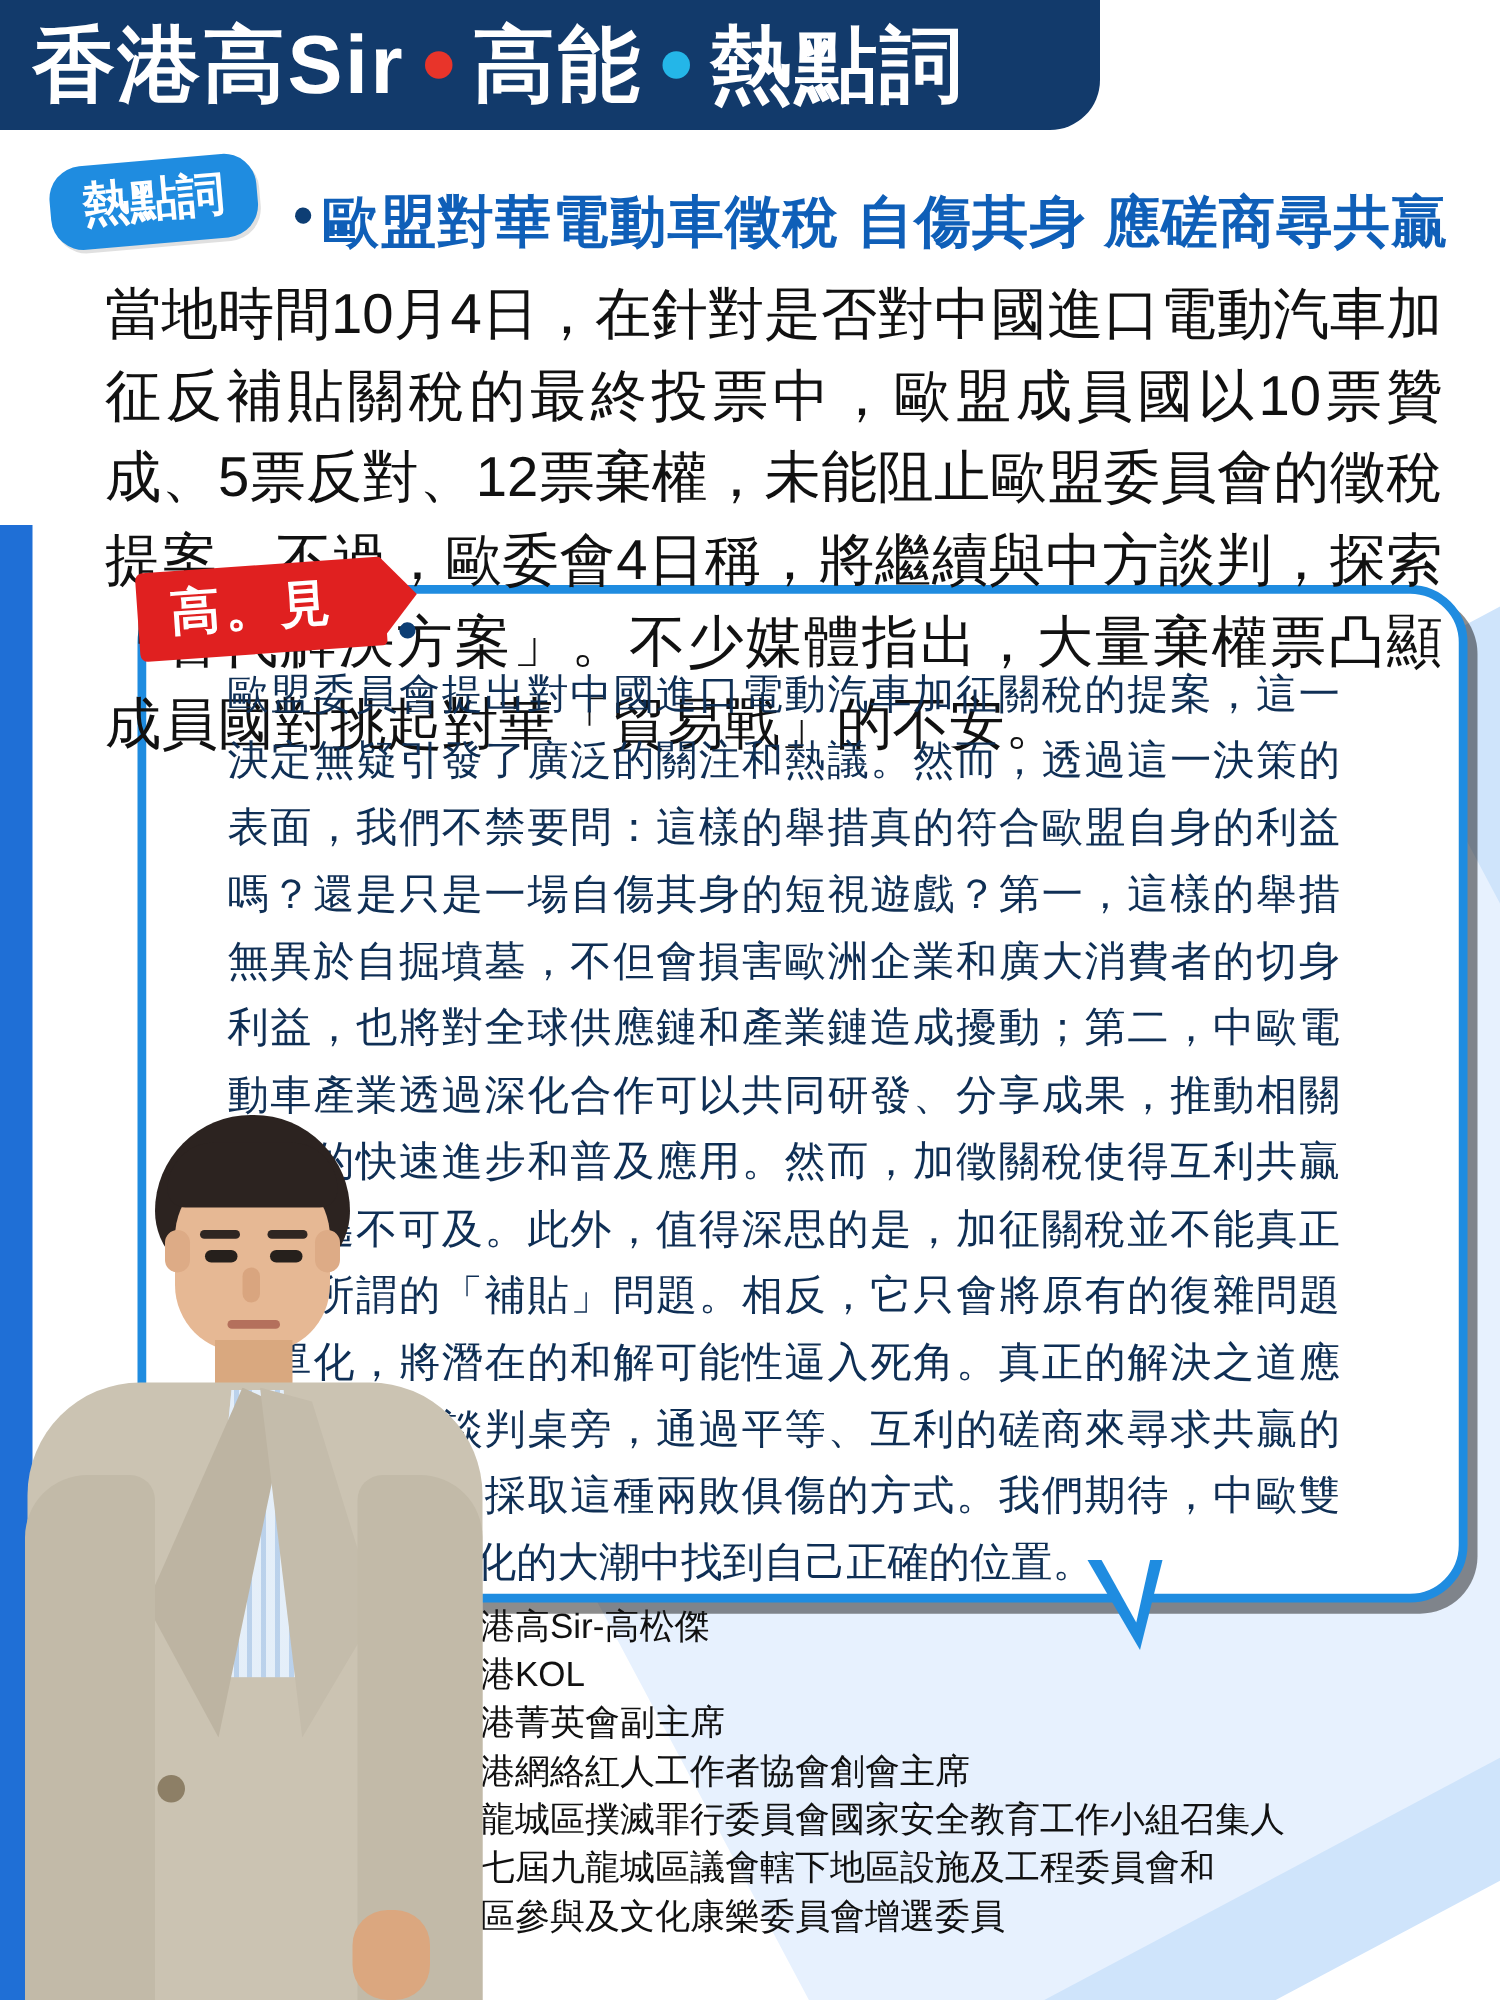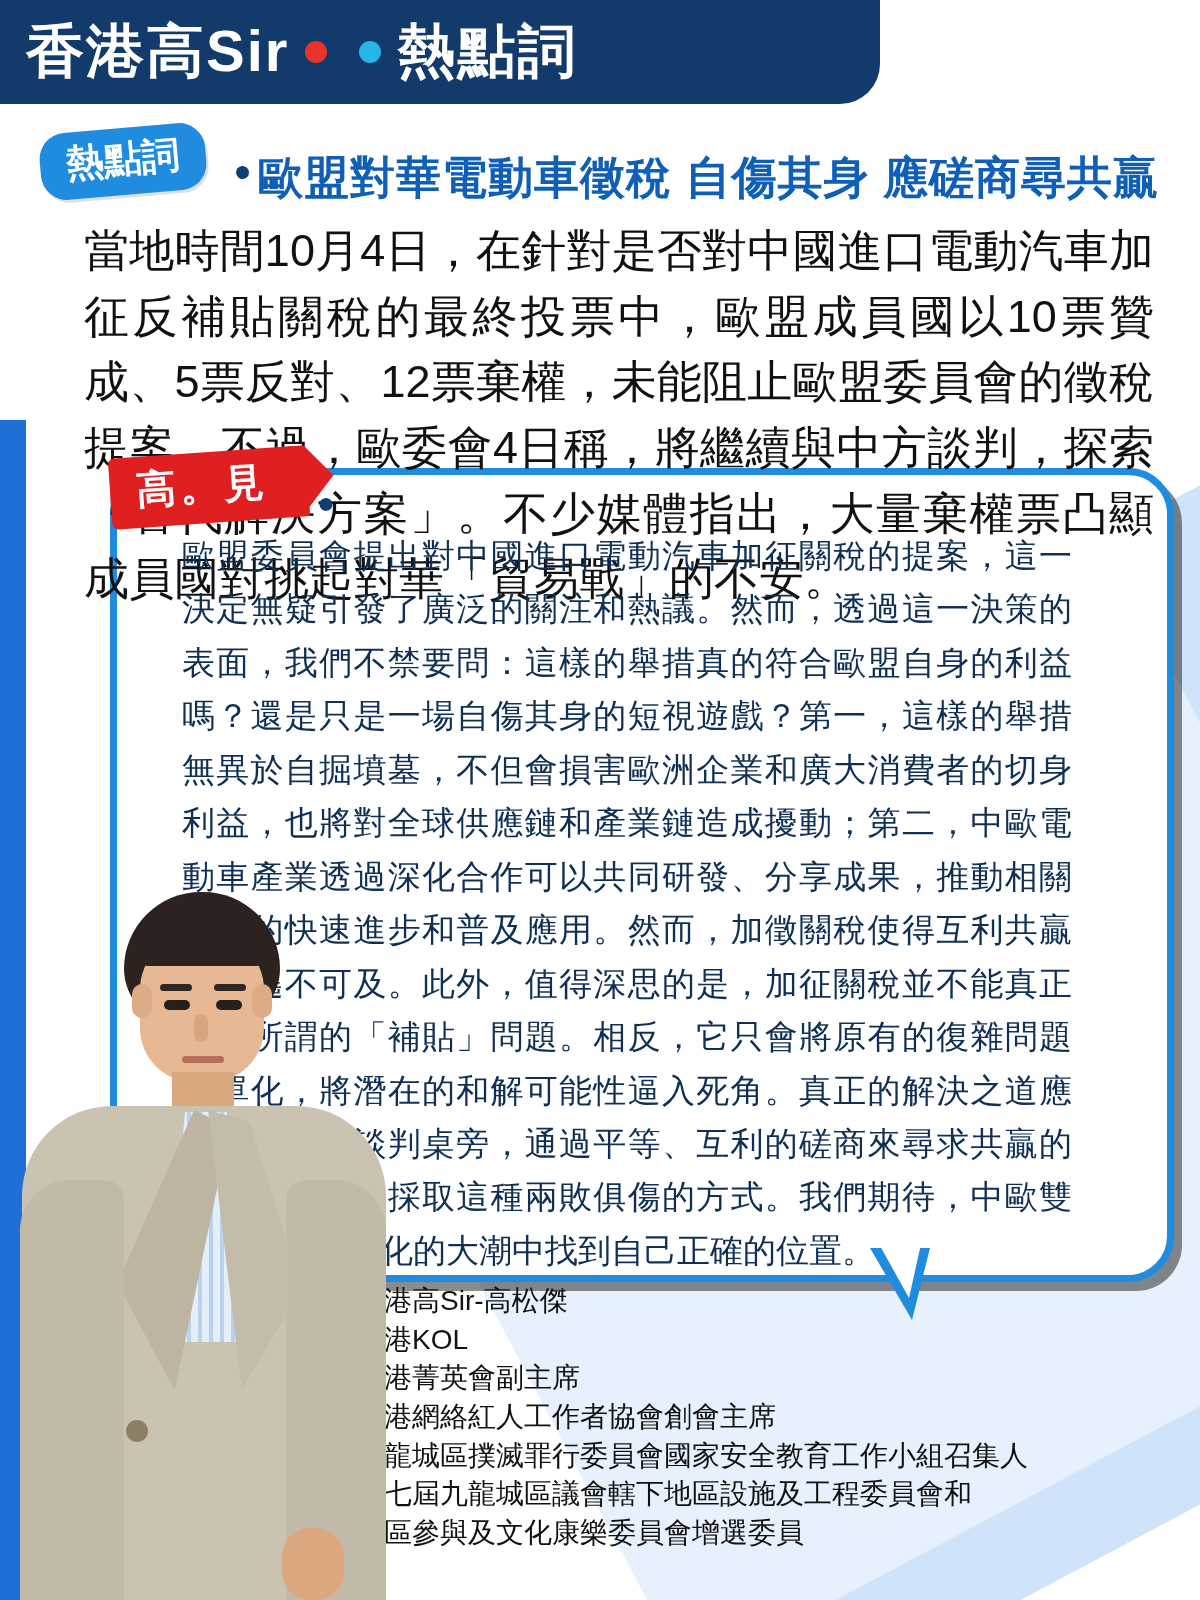--- a/index.html
+++ b/index.html
@@ -42,21 +42,21 @@
   .header {
     position:absolute; left:0; top:0;
     width:880px; height:104px;
     background:#123a6b;
     border-bottom-right-radius:40px;
     display:flex; align-items:center;
     z-index:5;
   }
   .header-title {
     color:#ffffff;
-    font-size:58px;
+    font-size:66px;
     font-weight:bold;
     letter-spacing:2px;
     padding-left:26px;
     white-space:nowrap;
     display:flex; align-items:center;
     font-family:"Liberation Sans", sans-serif;
     text-align:center;
   }
   .dot-red, .dot-cyan {
     display:inline-block;
@@ -264,20 +264,21 @@
   <div class="bg-blue-band"></div>
   <div class="bg-diag-light"></div>
   <div class="bg-diag-lighter"></div>
   <div class="bg-left-strip"></div>
 </div>
 
 <div class="header">
   <div class="header-title">
     <span>香港高Sir</span>
     <span class="dot-red"></span>
+    <span>高能</span>
     <span class="dot-cyan"></span>
     <span>熱點詞</span>
   </div>
 </div>
 
 <div class="tag-hot">熱點詞</div>
 <div class="tag-hot-dot"></div>
 
 <div class="headline">歐盟對華電動車徵稅 自傷其身 應磋商尋共贏</div>
 

